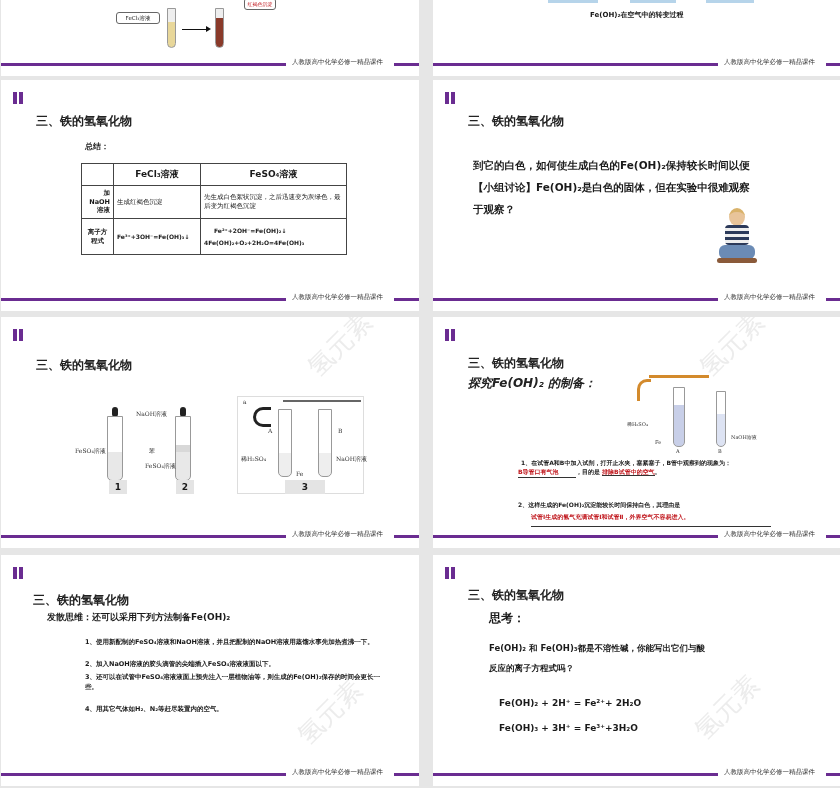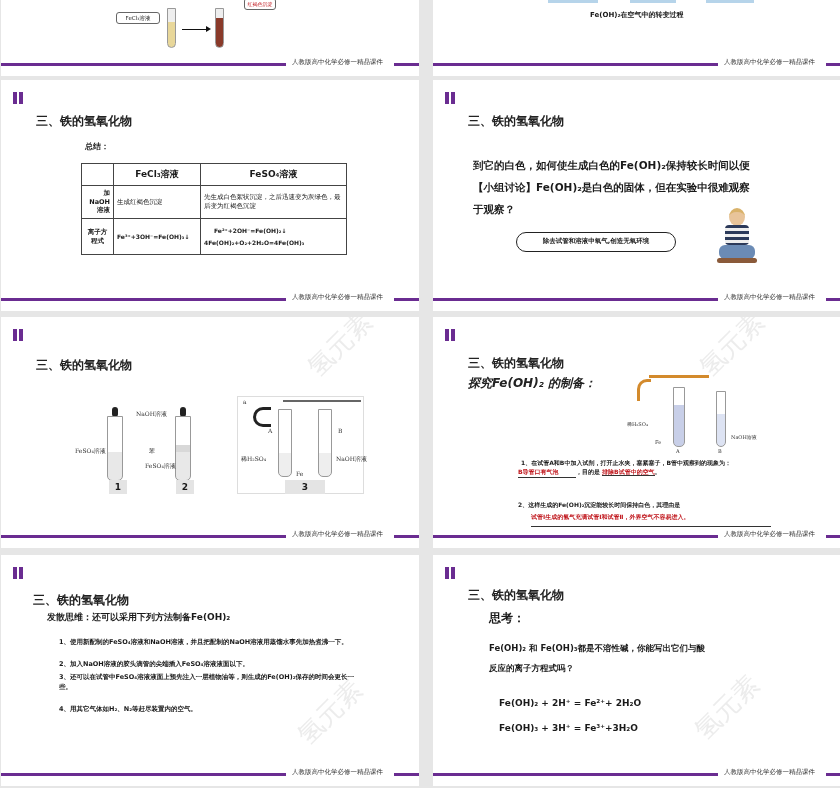--- a/index.html
+++ b/index.html
@@ -94,21 +94,20 @@
   <div class="bar">
       <span></span>
       <span></span>
     </div>
   <div class="title" style="top:33px;">三、铁的氢氧化物</div>
   <div style="position:absolute;left:40px;top:74px;font-size:10.5px;font-weight:bold;line-height:22px;white-space:nowrap;">
     <div>到它的白色，如何使生成白色的Fe(OH)₂保持较长时间以便</div>
     <div>【小组讨论】Fe(OH)₂是白色的固体，但在实验中很难观察</div>
     <div>于观察？</div>
   </div>
-  <div style="position:absolute;left:83px;top:152px;width:160px;height:20px;border:1.5px solid #222;border-radius:10px;font-size:6.5px;font-weight:bold;text-align:center;line-height:17px;">除去试管和溶液中氧气,创造无氧环境</div>
   <div style="position:absolute;left:284px;top:128px;width:40px;height:60px;">
     <div style="position:absolute;left:12px;top:0;width:16px;height:18px;border-radius:50%;background:#e8c49a;border-top:4px solid #d9b26a;"></div>
     <div style="position:absolute;left:8px;top:17px;width:24px;height:20px;border-radius:4px;background:repeating-linear-gradient(#2c3a5a 0 3px,#eee 3px 6px);"></div>
     <div style="position:absolute;left:2px;top:37px;width:36px;height:14px;border-radius:6px;background:#6b8bb5;"></div>
     <div style="position:absolute;left:0;top:50px;width:40px;height:5px;border-radius:3px;background:#8a5a3a;"></div>
   </div>
   <div class="footer">
     <div class="line1"></div>
       <div class="txt">人教版高中化学必修一精品课件</div>
       <div class="line2"></div>
@@ -194,21 +193,21 @@
   </div>
 </div>
 
 <div class="slide col0" style="top:555px;height:231px;">
   <div class="bar">
       <span></span>
       <span></span>
     </div>
   <div class="title" style="top:37px;left:32px;">三、铁的氢氧化物</div>
   <div style="position:absolute;left:46px;top:56px;font-size:9px;font-weight:bold;white-space:nowrap;">发散思维：还可以采用下列方法制备Fe(OH)₂</div>
-  <div style="position:absolute;left:58px;top:82px;width:300px;font-size:6.5px;font-weight:bold;line-height:10px;">
+  <div style="position:absolute;left:84px;top:82px;width:300px;font-size:6.5px;font-weight:bold;line-height:10px;">
     <div style="margin-bottom:12px;">1、使用新配制的FeSO₄溶液和NaOH溶液，并且把配制的NaOH溶液用蒸馏水事先加热煮沸一下。</div>
     <div style="margin-bottom:3px;">2、加入NaOH溶液的胶头滴管的尖端插入FeSO₄溶液液面以下。</div>
     <div style="margin-bottom:12px;">3、还可以在试管中FeSO₄溶液液面上预先注入一层植物油等，则生成的Fe(OH)₂保存的时间会更长一些。</div>
     <div>4、用其它气体如H₂、N₂等赶尽装置内的空气。</div>
   </div>
   <div class="watermark" style="left:290px;top:140px;">氢元素</div>
   <div class="footer">
     <div class="line1"></div>
       <div class="txt">人教版高中化学必修一精品课件</div>
       <div class="line2"></div>

